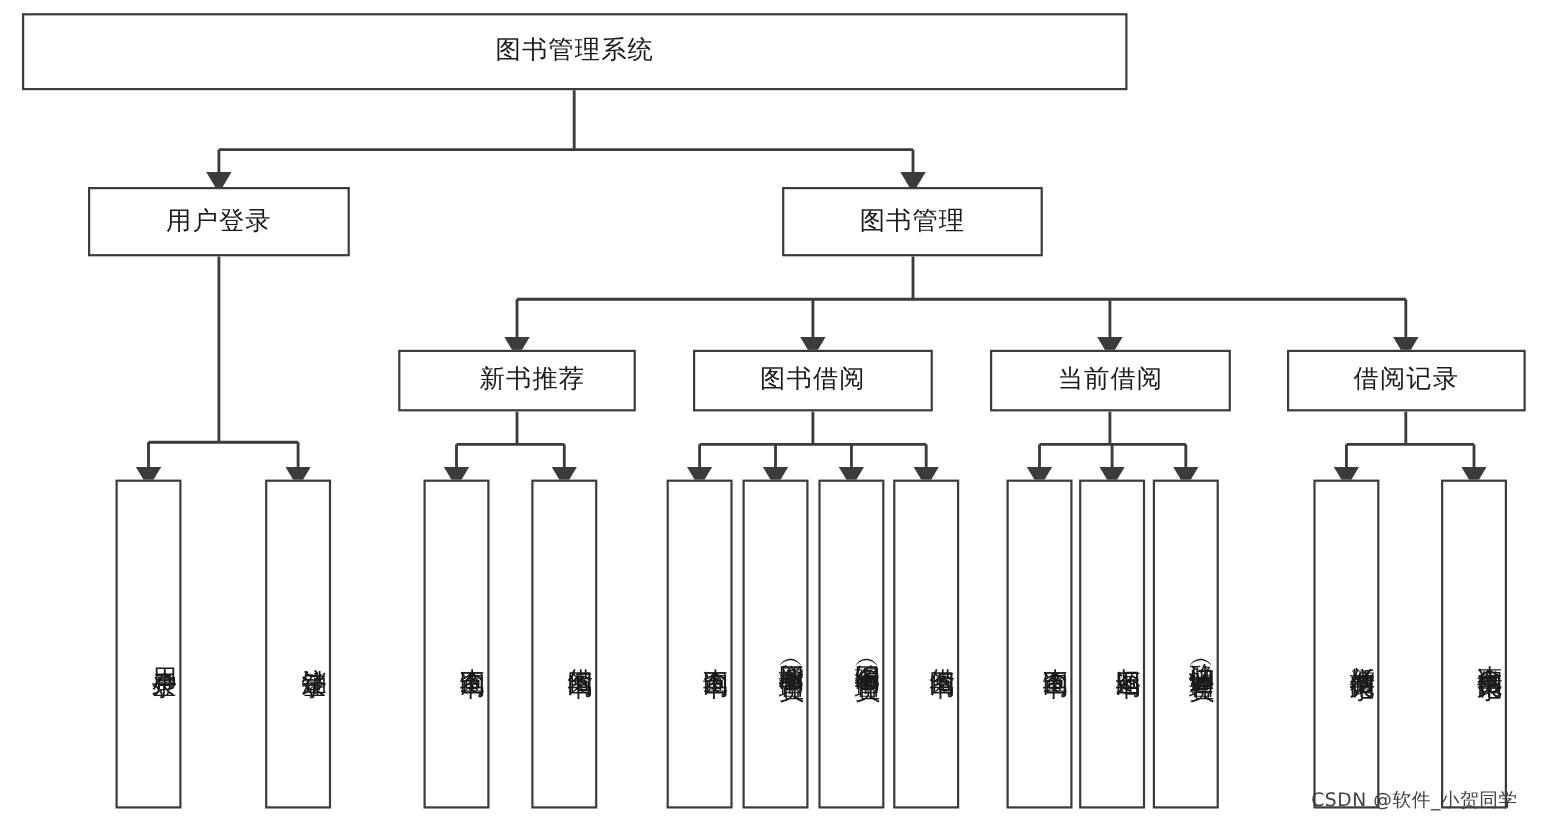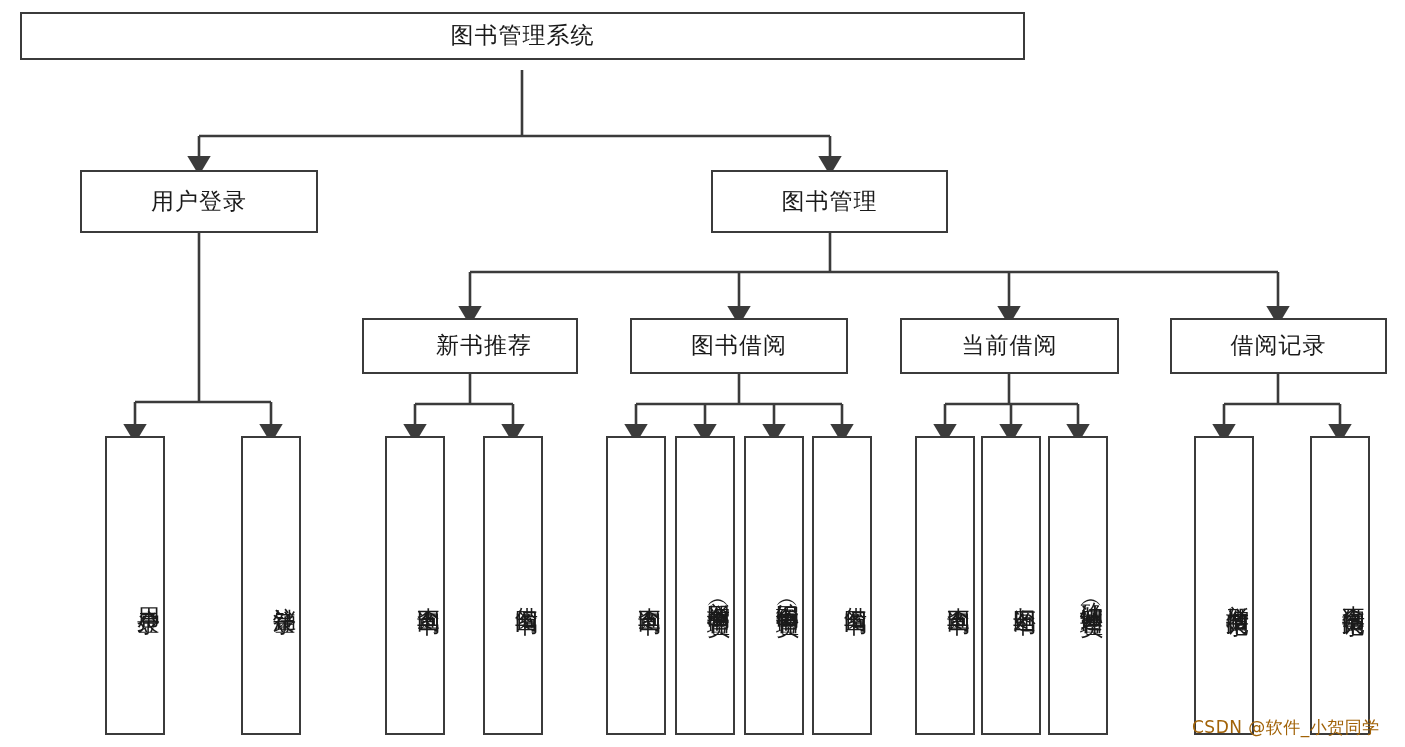--- a/index.html
+++ b/index.html
@@ -110,21 +110,21 @@
       <path d="M1011,404 L1011,428" marker-end="url(#arrow)"></path>
       <path d="M1078,404 L1078,428" marker-end="url(#arrow)"></path>
 
       <path d="M1278,374 L1278,404"></path>
       <path d="M1224,404 L1340,404"></path>
       <path d="M1224,404 L1224,428" marker-end="url(#arrow)"></path>
       <path d="M1340,404 L1340,428" marker-end="url(#arrow)"></path>
     </g>
   </svg>
 
-  <div class="node horiz" id="node-root" style="left: 20px; top: 12px; width: 1005px; height: 48px; align-items: center;">
+  <div class="node horiz" id="node-root" style="left: 20px; top: 12px; width: 1005px; height: 70px; align-items: center;">
     <span>图书管理系统</span>
   </div>
 
   <div class="node horiz" id="node-l2-0" style="left: 80px; top: 170px; width: 238px; height: 63px;">
     <span>用户登录</span>
   </div>
   <div class="node horiz" id="node-l2-1" style="left: 711px; top: 170px; width: 237px; height: 63px; text-align: center;">
     <span>图书管理</span>
   </div>
 
@@ -174,15 +174,15 @@
   <div class="node vert" id="node-leaf-10" style="left: 1048px; top: 436px; width: 60px; height: 299px;">
     <span>确认归还（管理员）</span>
   </div>
   <div class="node vert" id="node-leaf-11" style="left: 1194px; top: 436px; width: 60px; height: 299px;">
     <span>新增借阅记录</span>
   </div>
   <div class="node vert" id="node-leaf-12" style="left: 1310px; top: 436px; width: 60px; height: 299px;">
     <span>查询借阅记录</span>
   </div>
 
-  <div class="watermark" id="watermark" style="left: 1192px; top: 716px; color: #a16207;">CSDN @软件_小贺同学</div>
+  <div class="watermark" id="watermark" style="left: 1192px; top: 716px; color: #404040;">CSDN @软件_小贺同学</div>
 
 </div>
 
 </body></html>

